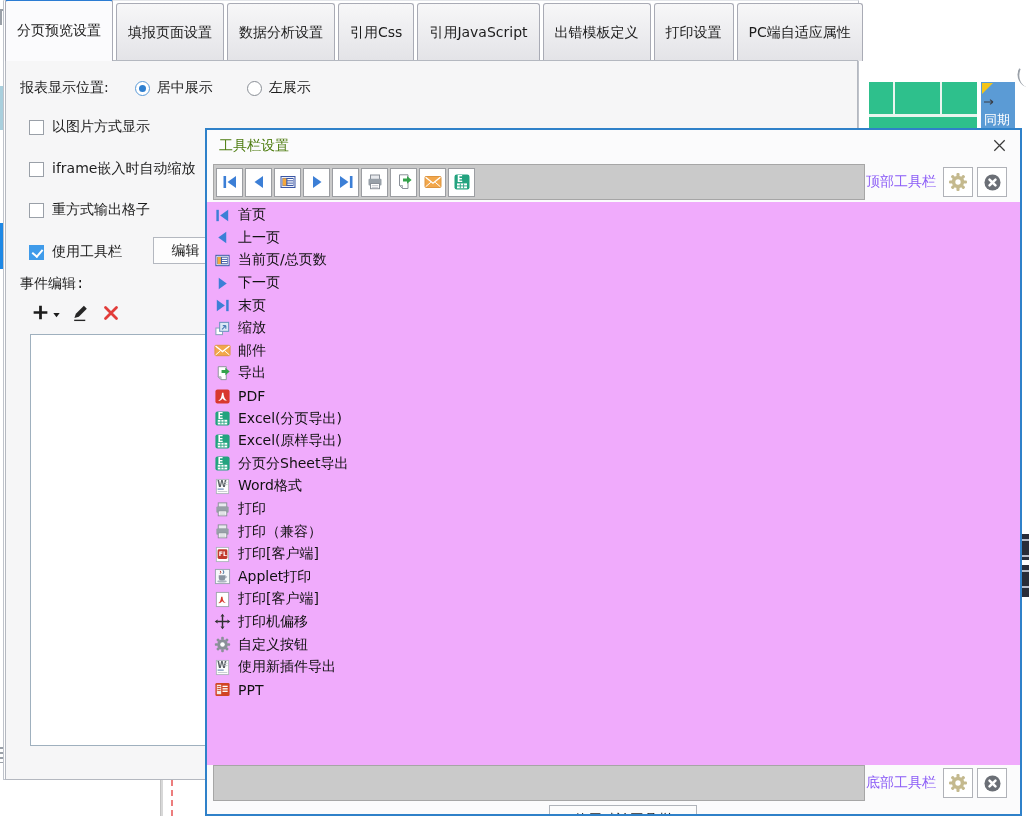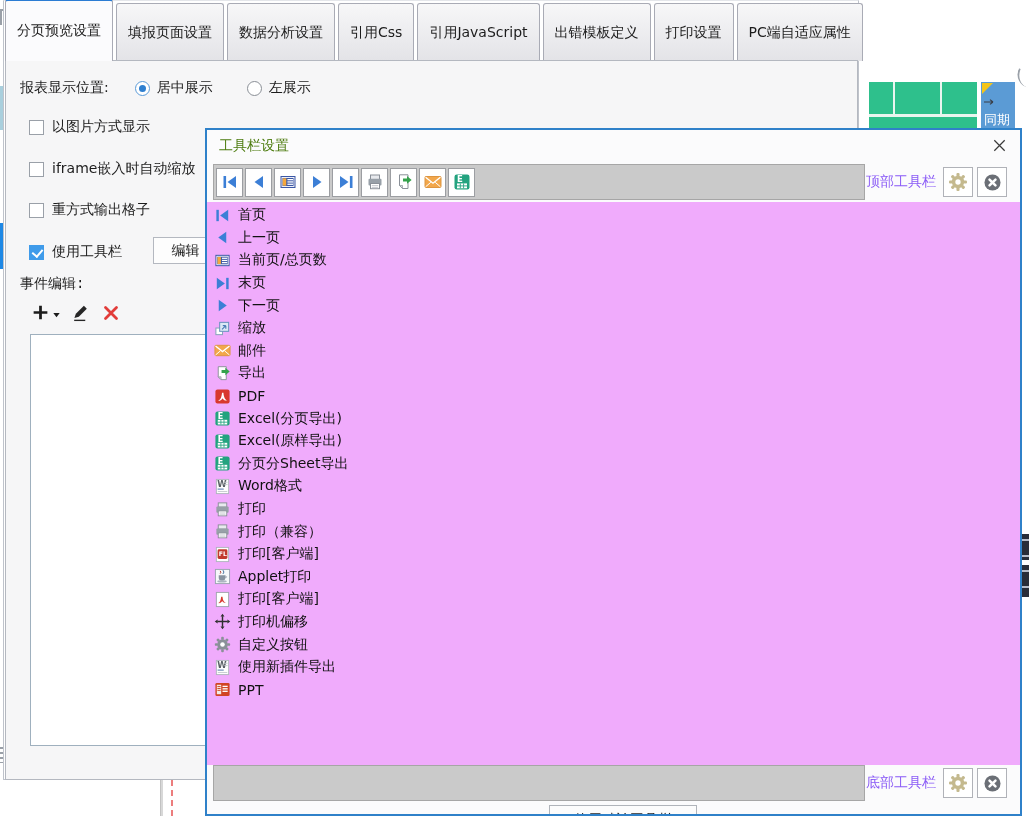--- a/index.html
+++ b/index.html
@@ -403,32 +403,32 @@
         <span class="ico">
           <svg class="ic" width="17" height="17">
             <use href="#s-cur"></use>
           </svg>
         </span>
         <span>当前页/总页数</span>
       </li>
     <li class="item">
         <span class="ico">
           <svg class="ic" width="17" height="17">
+            <use href="#s-next"></use>
+          </svg>
+        </span>
+        <span>下一页</span>
+      </li>
+    <li class="item">
+        <span class="ico">
+          <svg class="ic" width="17" height="17">
             <use href="#s-last"></use>
           </svg>
         </span>
         <span>末页</span>
-      </li>
-    <li class="item">
-        <span class="ico">
-          <svg class="ic" width="17" height="17">
-            <use href="#s-next"></use>
-          </svg>
-        </span>
-        <span>下一页</span>
       </li>
     <li class="item">
         <span class="ico">
           <svg class="ic" width="17" height="17">
             <use href="#s-zoom"></use>
           </svg>
         </span>
         <span>缩放</span>
       </li>
     <li class="item">

